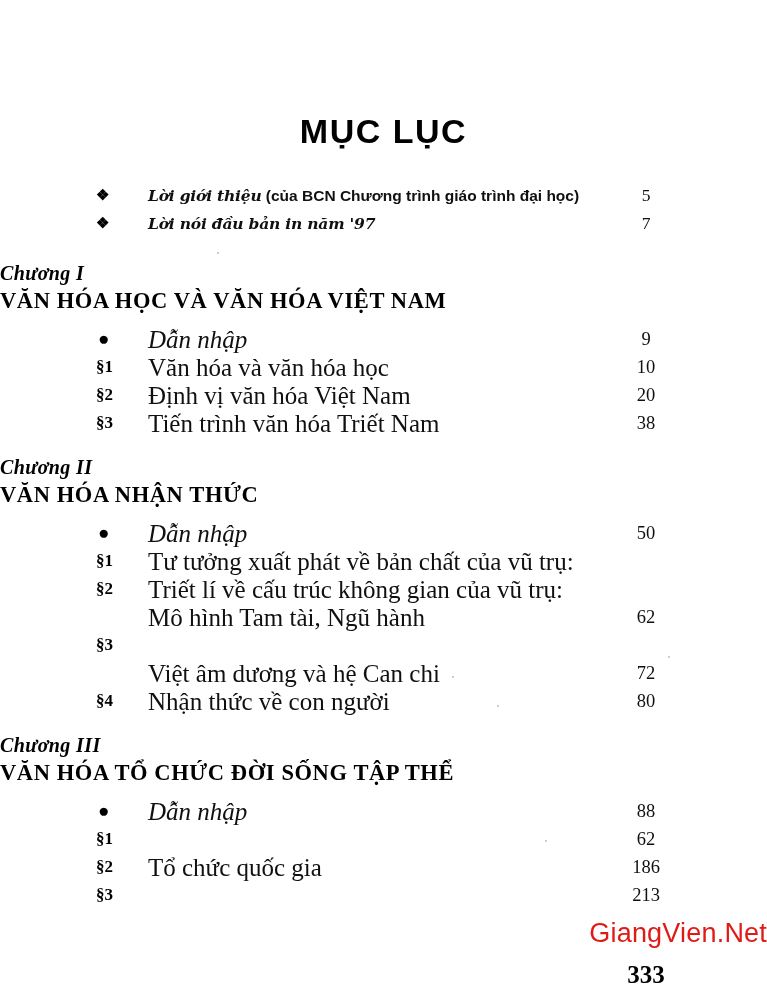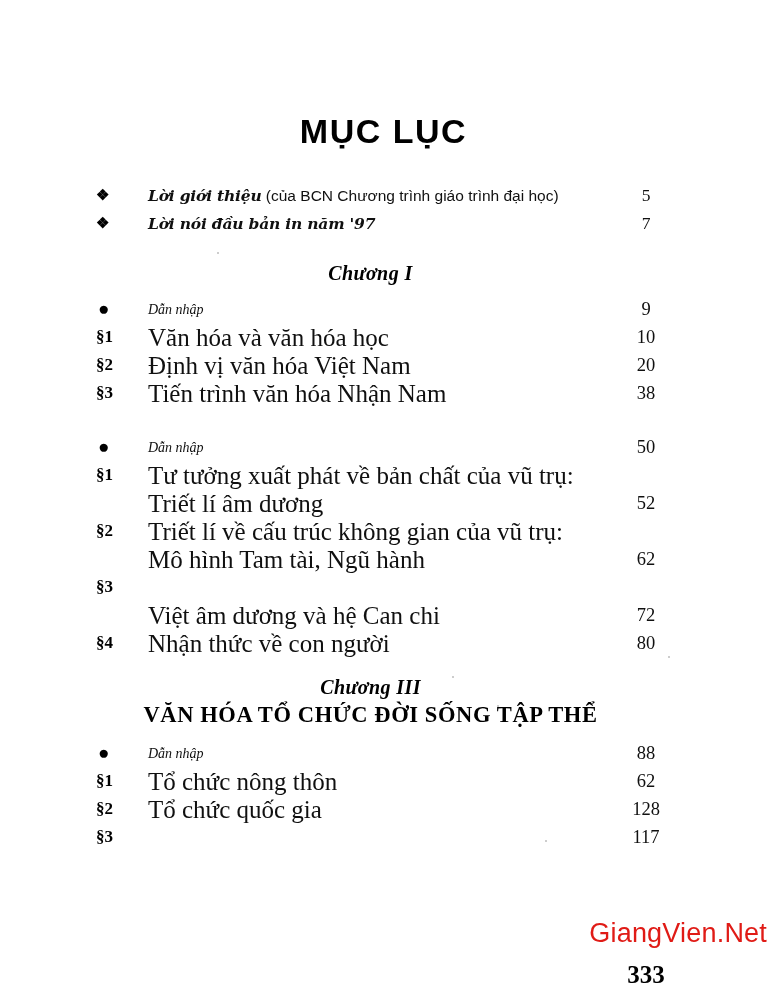--- a/index.html
+++ b/index.html
@@ -90,47 +90,47 @@
     font-family: "DejaVu Serif", serif;
     font-style: italic;
     font-weight: bold;
     font-size: 15.5px;
     letter-spacing: -0.2px;
     line-height: 27px;
   }
   .entry-text.script .plain {
     font-family: "Liberation Sans", "DejaVu Sans", sans-serif;
     font-style: normal;
-    font-weight: normal;
+    font-weight: bold;
     font-size: 15.5px;
     letter-spacing: 0;
   }
 
   .entry-text.ital {
     font-style: italic;
-    font-size: 14px;
+    font-size: 25px;
   }
 
   .page-num {
     position: absolute;
     left: 600px;
     width: 92px;
     text-align: center;
     font-size: 18.5px;
     line-height: 27px;
     color: #101010;
   }
   .page-num.small {
     font-size: 17.5px;
   }
 
   
   .chapter-block {
     width: 741px;
-    text-align: center;
+    text-align: left;
   }
   .chapter-label {
     font-family: "Liberation Serif", "DejaVu Serif", serif;
     font-weight: bold;
     font-style: italic;
     font-size: 20px;
     line-height: 26px;
     letter-spacing: 0.4px;
     color: #000;
   }
@@ -198,57 +198,57 @@
         <span class="page-num small">5</span>
       </div>
       <div class="toc-row">
         <span class="marker diamond">❖</span>
         <span class="entry-text script"><span>Lời nói đầu bản in năm '97</span></span>
         <span class="page-num small">7</span>
       </div>
       <div class="spacer-lg"></div>
       <div class="chapter-block">
         <div class="chapter-label">Chương I</div>
+        <div class="chapter-title">VĂN HÓA HỌC VÀ VĂN HÓA VIỆT NAM</div>
       </div>
       <div class="spacer-sm"></div>
       <div class="toc-row">
         <span class="marker dot">●</span>
         <span class="entry-text ital">Dẫn nhập</span>
         <span class="page-num ">9</span>
       </div>
       <div class="toc-row">
         <span class="marker ">§1</span>
         <span class="entry-text ">Văn hóa và văn hóa học</span>
         <span class="page-num ">10</span>
       </div>
       <div class="toc-row">
         <span class="marker ">§2</span>
         <span class="entry-text ">Định vị văn hóa Việt Nam</span>
         <span class="page-num ">20</span>
       </div>
       <div class="toc-row">
         <span class="marker ">§3</span>
-        <span class="entry-text ">Tiến trình văn hóa Nhận Nam</span>
+        <span class="entry-text ">Tiến trình văn hóa Triết Nam</span>
         <span class="page-num ">38</span>
       </div>
       <div class="spacer-md"></div>
+      <div class="chapter-block">
+        <div class="chapter-label">Chương II</div>
+        <div class="chapter-title">VĂN HÓA NHẬN THỨC</div>
+      </div>
       <div class="spacer-sm"></div>
       <div class="toc-row">
         <span class="marker dot">●</span>
         <span class="entry-text ital">Dẫn nhập</span>
         <span class="page-num ">50</span>
       </div>
       <div class="toc-row">
         <span class="marker ">§1</span>
         <span class="entry-text ">Tư tưởng xuất phát về bản chất của vũ trụ:</span>
-      </div>
-      <div class="toc-row">
-        <span class="marker "></span>
-        <span class="entry-text ">Triết lí âm dương</span>
-        <span class="page-num ">52</span>
       </div>
       <div class="toc-row">
         <span class="marker ">§2</span>
         <span class="entry-text ">Triết lí về cấu trúc không gian của vũ trụ:</span>
       </div>
       <div class="toc-row">
         <span class="marker "></span>
         <span class="entry-text ">Mô hình Tam tài, Ngũ hành</span>
         <span class="page-num ">62</span>
       </div>
@@ -271,31 +271,30 @@
         <div class="chapter-title">VĂN HÓA TỔ CHỨC ĐỜI SỐNG TẬP THỂ</div>
       </div>
       <div class="spacer-sm"></div>
       <div class="toc-row">
         <span class="marker dot">●</span>
         <span class="entry-text ital">Dẫn nhập</span>
         <span class="page-num ">88</span>
       </div>
       <div class="toc-row">
         <span class="marker ">§1</span>
-        <span class="entry-text ">Tổ chức nông thôn</span>
         <span class="page-num ">62</span>
       </div>
       <div class="toc-row">
         <span class="marker ">§2</span>
         <span class="entry-text ">Tổ chức quốc gia</span>
-        <span class="page-num ">128</span>
+        <span class="page-num ">186</span>
       </div>
       <div class="toc-row">
         <span class="marker ">§3</span>
-        <span class="page-num ">117</span>
+        <span class="page-num ">213</span>
       </div>
     </div>
 
   <div class="watermark">GiangVien.Net</div>
 
   <div class="folio">333</div>
 
   <span class="speck" style="left:217px; top:252px;"></span>
   <span class="speck" style="left:452px; top:676px;"></span>
   <span class="speck" style="left:497px; top:705px;"></span>

